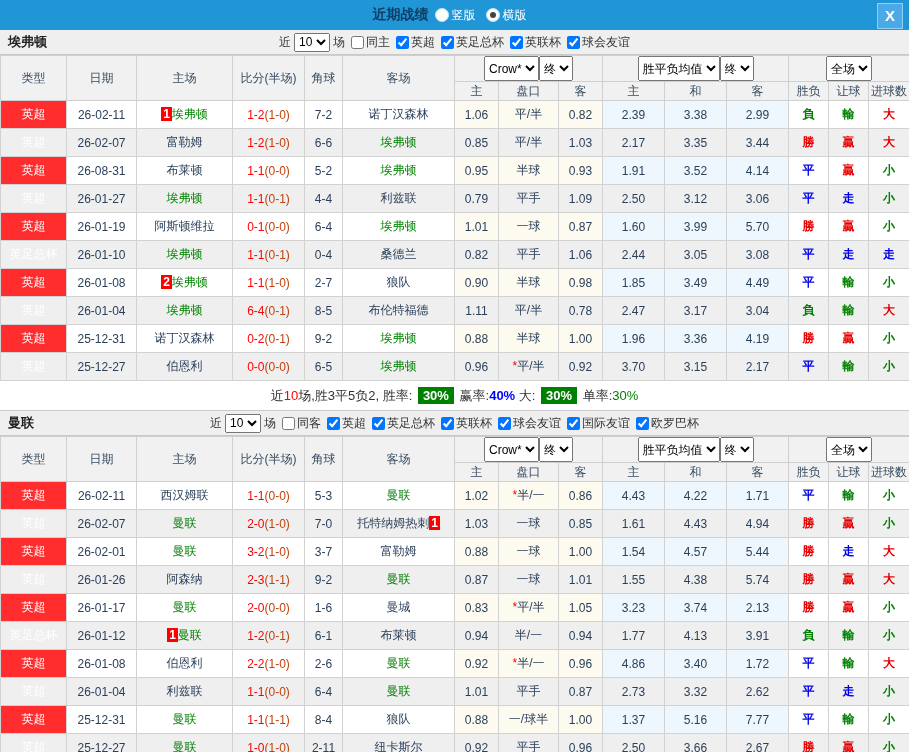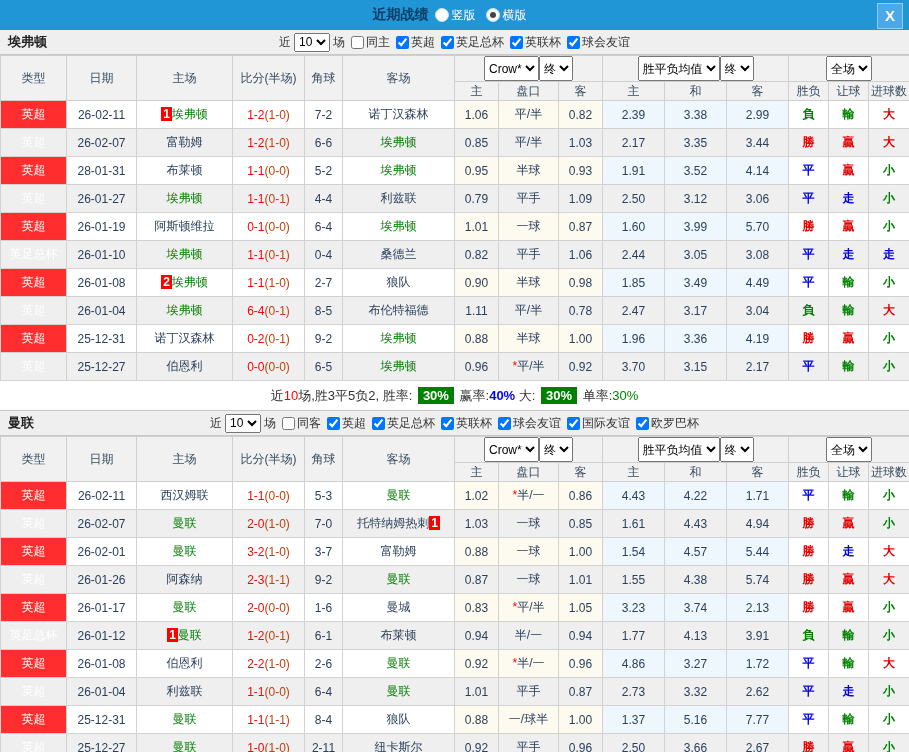--- a/index.html
+++ b/index.html
@@ -160,21 +160,21 @@
             <td class="cream">1.03</td>
             <td class="azure">2.17</td>
             <td class="azure">3.35</td>
             <td class="azure">3.44</td>
             <td class="c-r">勝</td>
             <td class="c-r">贏</td>
             <td class="c-r">大</td>
           </tr>
           <tr>
             <td class="t-red">英超</td>
-            <td>28-01-31</td>
+            <td>26-08-31</td>
             <td><span>布莱顿</span></td>
             <td><span class="ft">1-1</span><span class="ht">(0-0)</span></td>
             <td>5-2</td>
             <td><span class="team-g">埃弗顿</span></td>
             <td class="cream">0.95</td>
             <td class="cream">半球</td>
             <td class="cream">0.93</td>
             <td class="azure">1.91</td>
             <td class="azure">3.52</td>
             <td class="azure">4.14</td>
@@ -497,21 +497,21 @@
             <td class="t-red">英超</td>
             <td>26-01-08</td>
             <td><span>伯恩利</span></td>
             <td><span class="ft">2-2</span><span class="ht">(1-0)</span></td>
             <td>2-6</td>
             <td><span class="team-g">曼联</span></td>
             <td class="cream">0.92</td>
             <td class="cream"><span class="star">*</span>半/一</td>
             <td class="cream">0.96</td>
             <td class="azure">4.86</td>
-            <td class="azure">3.27</td>
+            <td class="azure">3.40</td>
             <td class="azure">1.72</td>
             <td class="c-b">平</td>
             <td class="c-g">輸</td>
             <td class="c-r">大</td>
           </tr>
           <tr>
             <td class="t-red">英超</td>
             <td>26-01-04</td>
             <td><span>利兹联</span></td>
             <td><span class="ft">1-1</span><span class="ht">(0-0)</span></td>

